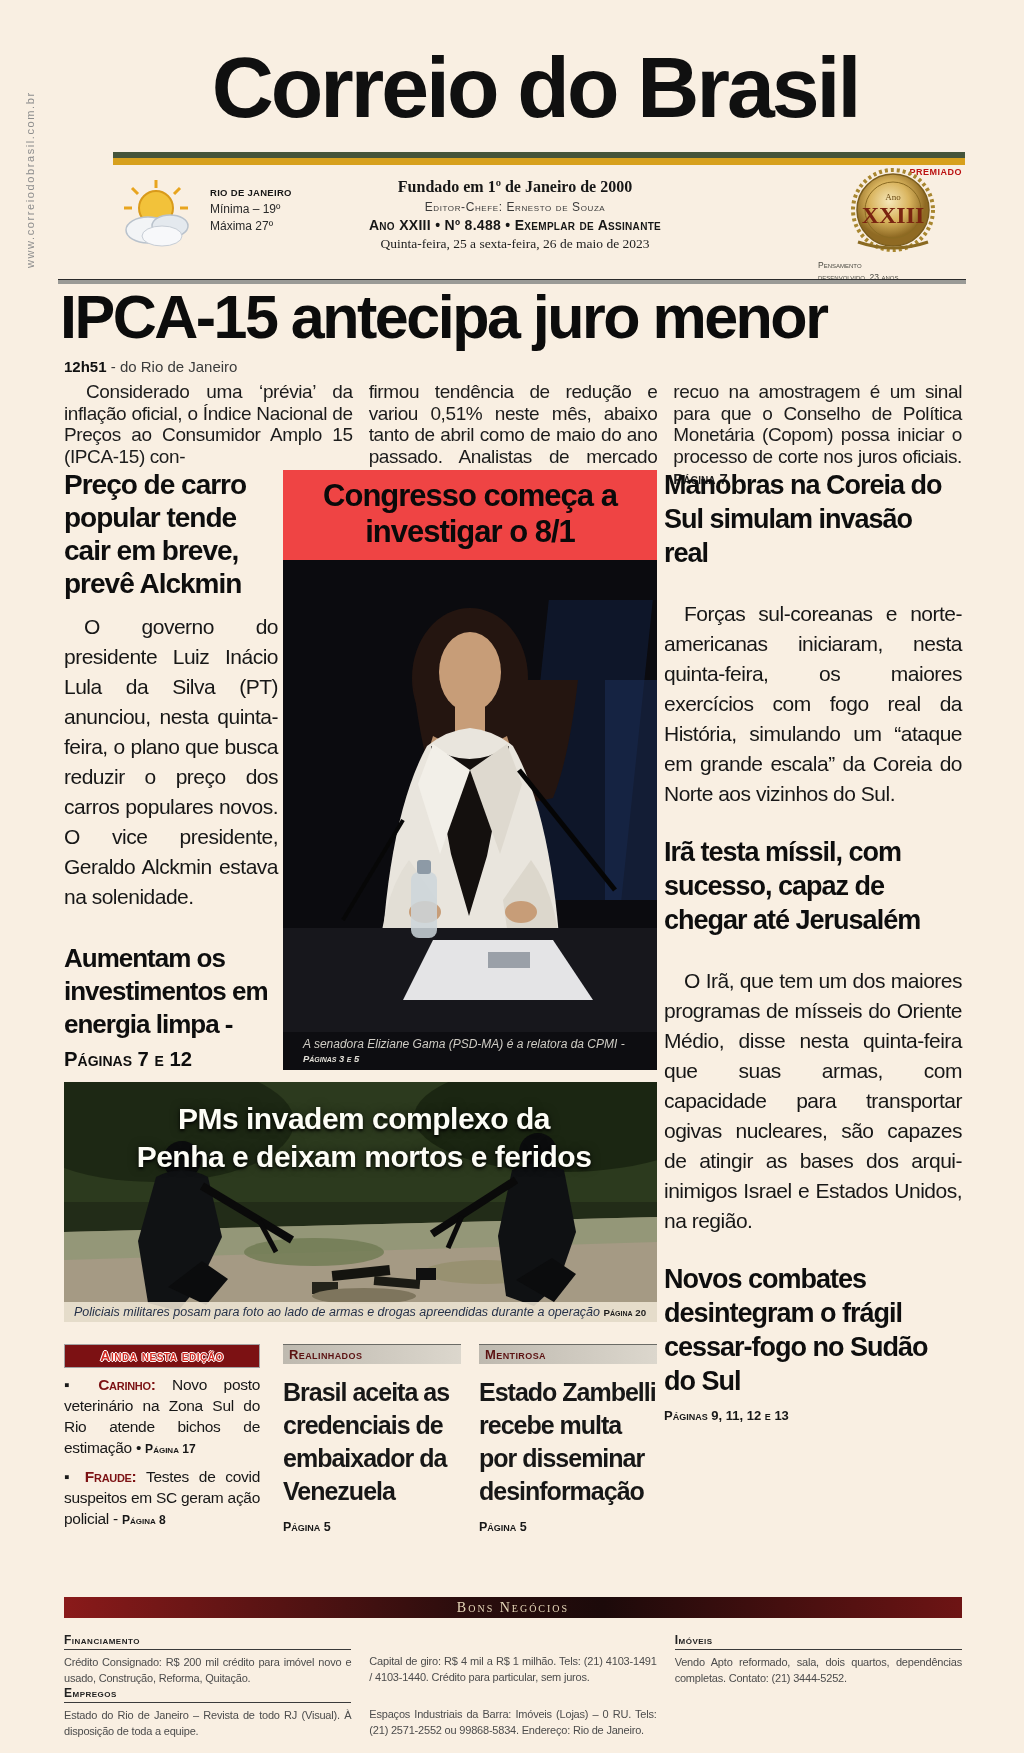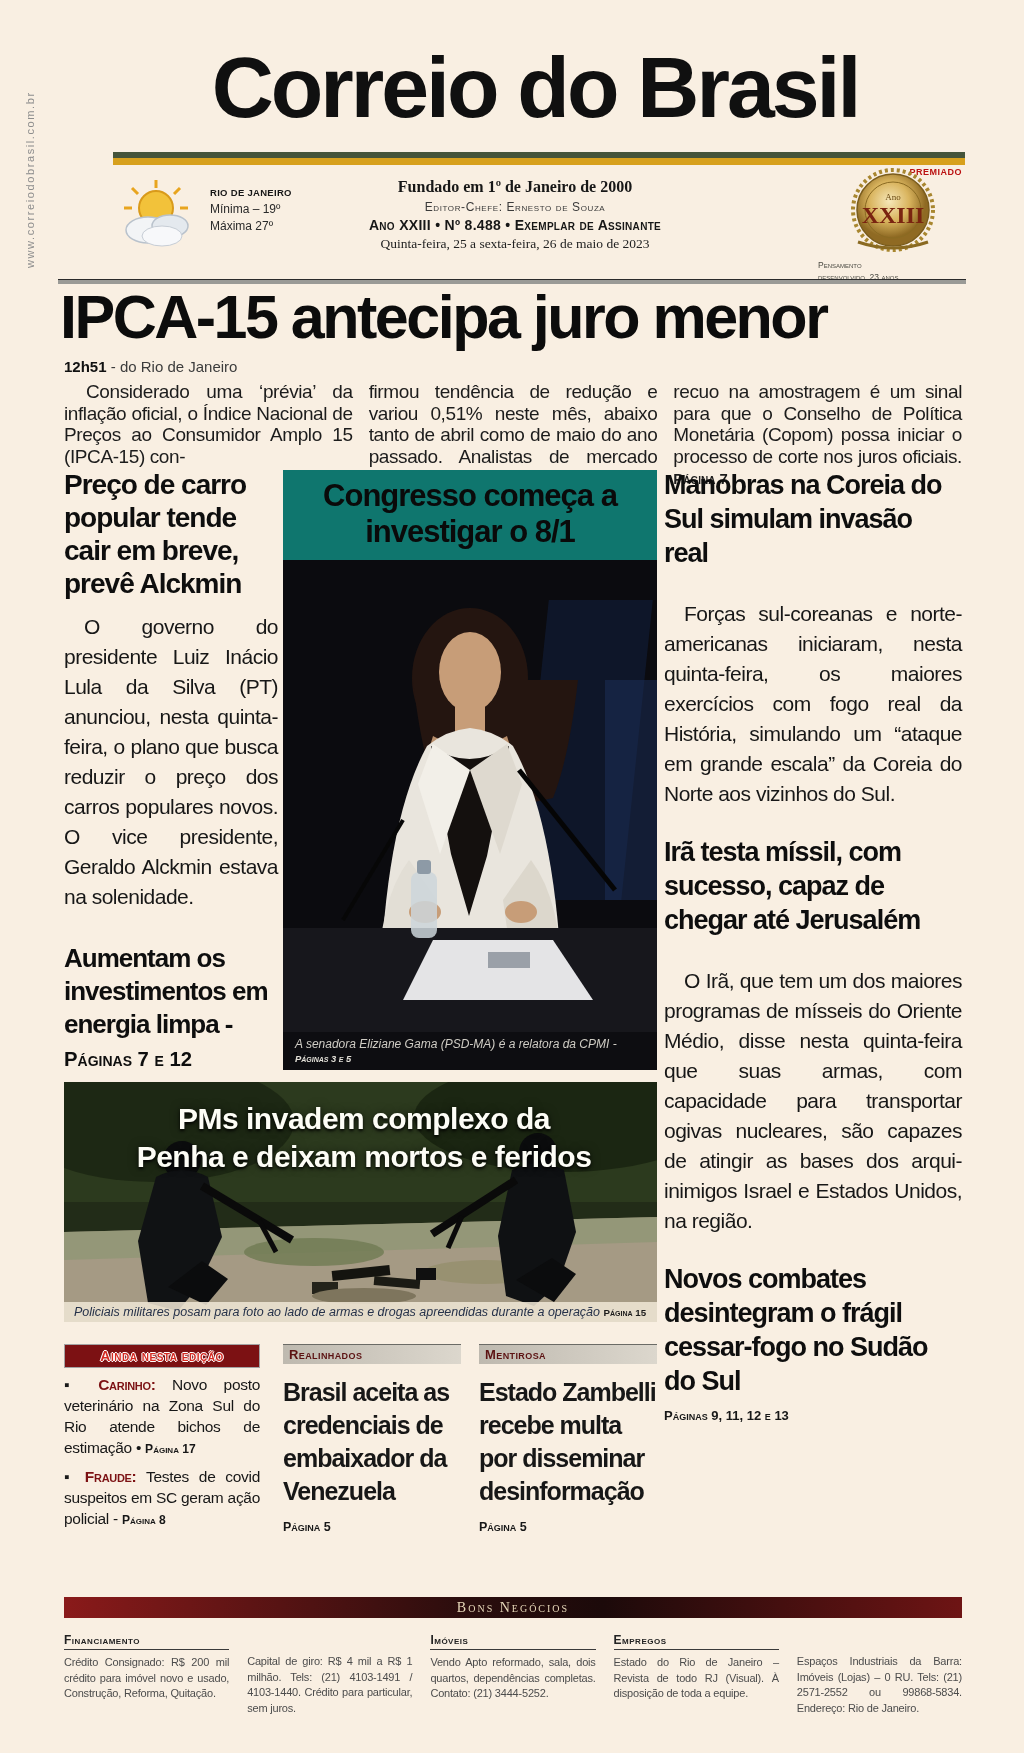--- a/index.html
+++ b/index.html
@@ -47,24 +47,24 @@
 
   
   .leftcol{position:absolute;left:64px;top:468px;width:214px;}
   .subhead{font-weight:bold;letter-spacing:-1px;color:#0e0e0e;margin:0;}
   .lc-h1{font-size:28px;line-height:33px;}
   .lc-body{margin-top:12px;font-size:21px;line-height:30px;letter-spacing:-.5px;text-align:justify;}
   .lc-h2{font-size:26px;line-height:33px;margin-top:30px;}
 
   
   .congress{position:absolute;left:283px;top:470px;width:374px;height:600px;background:#0b0b10;}
-  .congress-band{background:#0f766e;padding:8px 6px 10px 6px;text-align:center;}
+  .congress-band{background:#ef4444;padding:8px 6px 10px 6px;text-align:center;}
   .congress-band h3{margin:0;font-size:31px;line-height:36px;font-weight:bold;letter-spacing:-1px;color:#0a0a0a;}
   .congress svg{display:block;}
-  .congress-cap{position:absolute;left:0;bottom:0;width:100%;box-sizing:border-box;padding:5px 12px;
+  .congress-cap{position:absolute;left:0;bottom:0;width:100%;box-sizing:border-box;padding:5px 20px;
         background:#0d0d11;color:#cfccc4;font-style:italic;font-size:12px;text-align:left;}
   .congress-cap .pg{color:#e3e0d8;}
 
   
   .rightcol{position:absolute;left:664px;top:468px;width:298px;}
   .rc-h{font-size:27px;line-height:34px;}
   .rc-body{margin-top:29px;font-size:21px;line-height:30px;letter-spacing:-.5px;text-align:justify;}
   .rc-h2{margin-top:26px;}
   .rc-pages{margin-top:10px;font-variant:small-caps;font-weight:bold;font-size:13px;}
 
@@ -94,21 +94,21 @@
         padding:2px 6px;font-variant:small-caps;font-weight:bold;font-size:13px;color:#5c1212;letter-spacing:.4px;}
   .brief h4{margin:12px 0 0 0;font-size:25px;line-height:33px;font-weight:bold;letter-spacing:-1px;}
   .brief .bpg{margin-top:12px;font-variant:small-caps;font-weight:bold;font-size:12.5px;}
 
   
   .bizbar{position:absolute;left:64px;top:1597px;width:898px;height:21px;
         background:linear-gradient(90deg,#8a1a1a,#2a0d0d 45%,#1c0a0a 60%,#6e1414);
         text-align:center;font-variant:small-caps;font-family:"Liberation Serif",serif;
         font-size:14px;letter-spacing:2px;color:#e6d7b8;line-height:21px;}
   .classifieds{position:absolute;left:64px;top:1633px;width:898px;display:grid;
-        grid-template-columns:repeat(5,1fr);column-gap:18px;}
+        grid-template-columns:repeat(3,1fr);column-gap:18px;}
   .cl-head{font-variant:small-caps;font-weight:bold;font-size:12px;letter-spacing:.5px;
         border-bottom:1.5px solid #3a3a3a;padding-bottom:2px;margin-bottom:5px;color:#222;}
   .cl-head:empty{border-bottom:none;margin-bottom:19px;}
   .cl-body{font-size:11px;line-height:15.5px;color:#4c4c4c;letter-spacing:-.2px;text-align:justify;}
 </style>
 </head>
 <body>
 
 <div class="page">
 
@@ -265,21 +265,21 @@
       <line x1="398" y1="134" x2="384" y2="166" stroke="#0a0a0a" stroke-width="5"></line>
 
       <rect x="268" y="186" width="58" height="10" fill="#14140f" transform="rotate(-6 297 191)"></rect>
       <rect x="310" y="196" width="46" height="9" fill="#1b1b14" transform="rotate(5 333 200)"></rect>
       <rect x="248" y="200" width="26" height="12" fill="#23231a"></rect>
       <rect x="352" y="186" width="20" height="12" fill="#101010"></rect>
       <ellipse cx="300" cy="214" rx="52" ry="8" fill="#7e755d"></ellipse>
     </svg>
     <div class="police-headline">PMs invadem complexo da Penha e deixam mortos e feridos</div>
     <div class="police-cap">
-      <span>Policiais militares posam para foto ao lado de armas e drogas apreendidas durante a operação </span><span class="pg">Página 15</span>
+      <span>Policiais militares posam para foto ao lado de armas e drogas apreendidas durante a operação </span><span class="pg">Página 20</span>
     </div>
   </div>
 
   <div class="edbox">
     <div class="edbox-bar">Ainda nesta edição</div>
     <div class="ed-item">
       <span class="ed-tag">Carinho:</span><span> Novo posto veterinário na Zona Sul do Rio atende bichos de estimação • </span><span class="pg">Página 17</span>
     </div>
     <div class="ed-item">
       <span class="ed-tag">Fraude:</span><span> Testes de covid suspeitos em SC geram ação policial - </span><span class="pg">Página 8</span>

